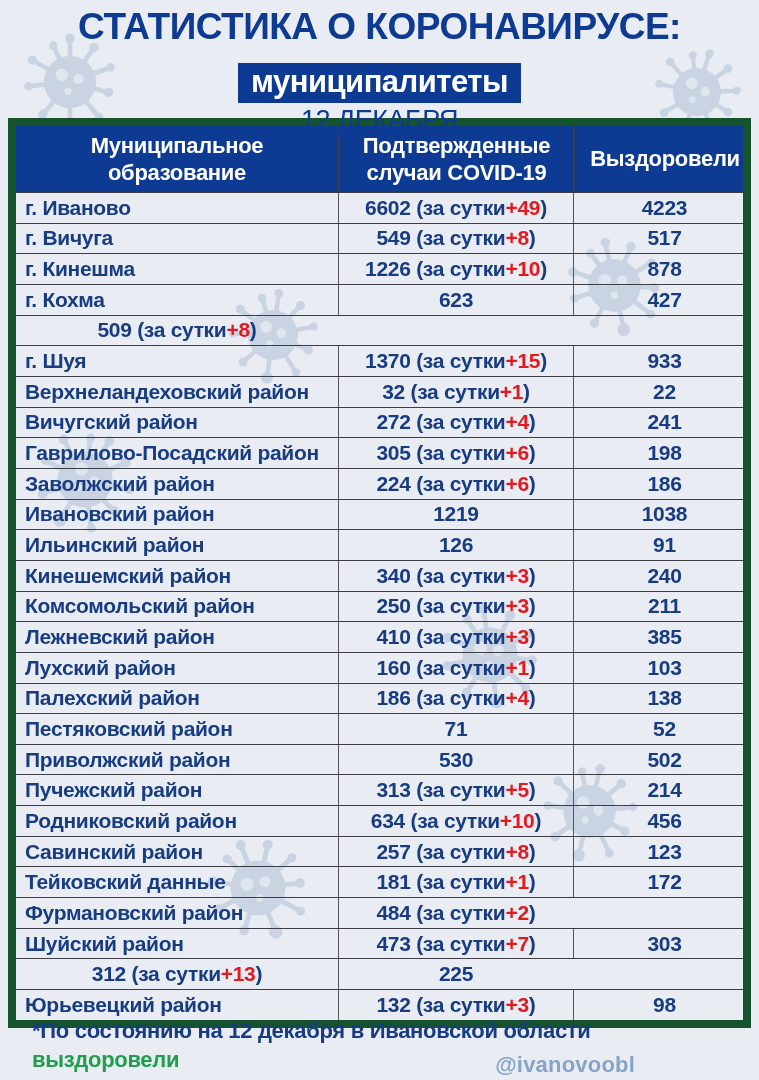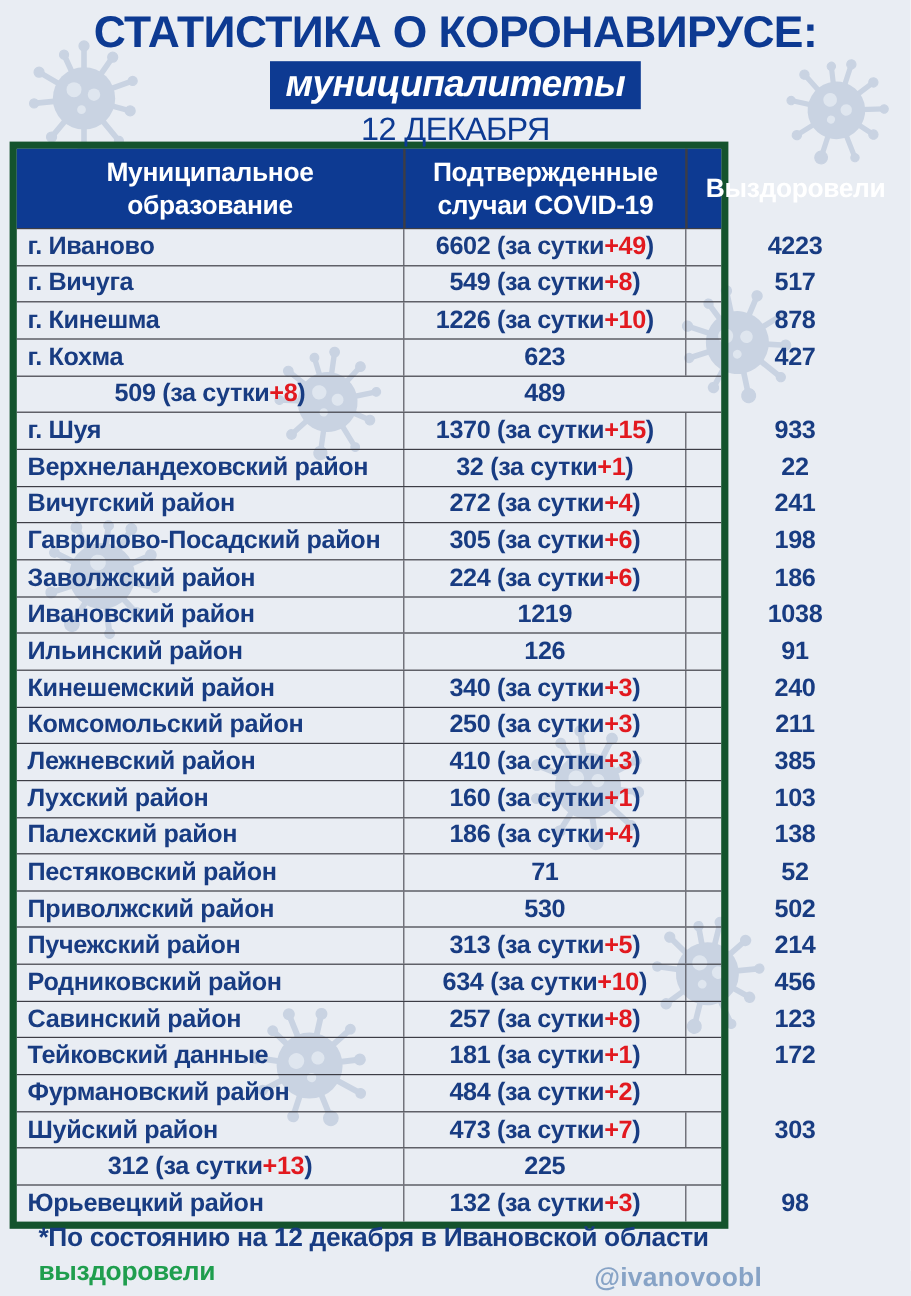--- a/index.html
+++ b/index.html
@@ -13,36 +13,36 @@
   
   .virus-layer{position:absolute;inset:0;z-index:0;}
   .virus{position:absolute;}
   
   .titles{position:absolute;left:0;top:0;width:759px;z-index:2;text-align:center;}
   .main-title{
     margin-top:6px;
     font-size:37px;font-weight:bold;letter-spacing:-0.5px;
     color:#0d3a92;
   }
-  .subtitle-wrap{margin-top:3px;font-style:italic;}
+  .subtitle-wrap{margin-top:15px;}
   .subtitle{
     display:inline-block;
     background:#0d3a92;color:#ffffff;
     font-size:31px;font-weight:bold;letter-spacing:-0.5px;
     padding:1px 13px 3px 13px;
   }
   .date-line{
     margin-top:2px;
     font-size:27px;font-weight:normal;letter-spacing:-0.5px;
     color:#0d3a92;
   }
   
   .covid-table{
-    position:absolute;left:8px;top:118px;width:599px;z-index:1;
-    border:6px solid #14532d;
+    position:absolute;left:8px;top:118px;width:743px;z-index:1;
+    border:8px solid #14532d;
     box-sizing:border-box;
   }
   .thead{
     display:grid;grid-template-columns:322px 235px 182px;
     background:#0d3a92;color:#ffffff;
     height:66px;
   }
   .th{
     display:flex;align-items:center;justify-content:center;text-align:center;
     font-size:22px;font-weight:bold;line-height:1.25;letter-spacing:-0.3px;
@@ -179,21 +179,20 @@
     </div>
 
     <div class="tr">
       <div class="td td-name">г. Кохма</div>
       <div class="td td-cases">623</div>
       <div class="td td-rec">427</div>
     </div>
 
     <div class="tr">
       <div class="td td-cases">509 (за сутки <span class="delta">+8</span>)</div>
-      <div class="td td-rec">489</div>
     </div>
 
     <div class="tr">
       <div class="td td-name">г. Шуя</div>
       <div class="td td-cases">1370 (за сутки <span class="delta">+15</span>)</div>
       <div class="td td-rec">933</div>
     </div>
 
     <div class="tr">
       <div class="td td-name">Верхнеландеховский район</div>

